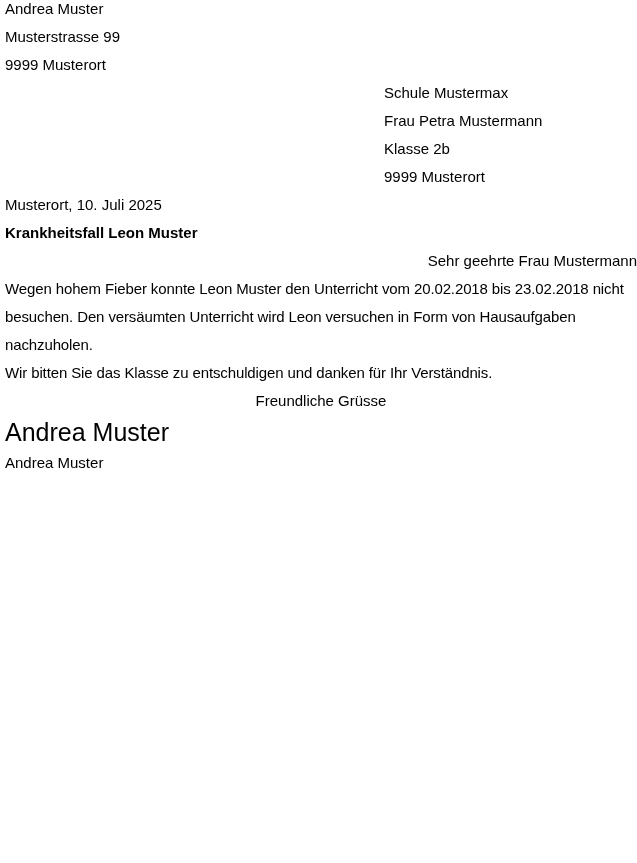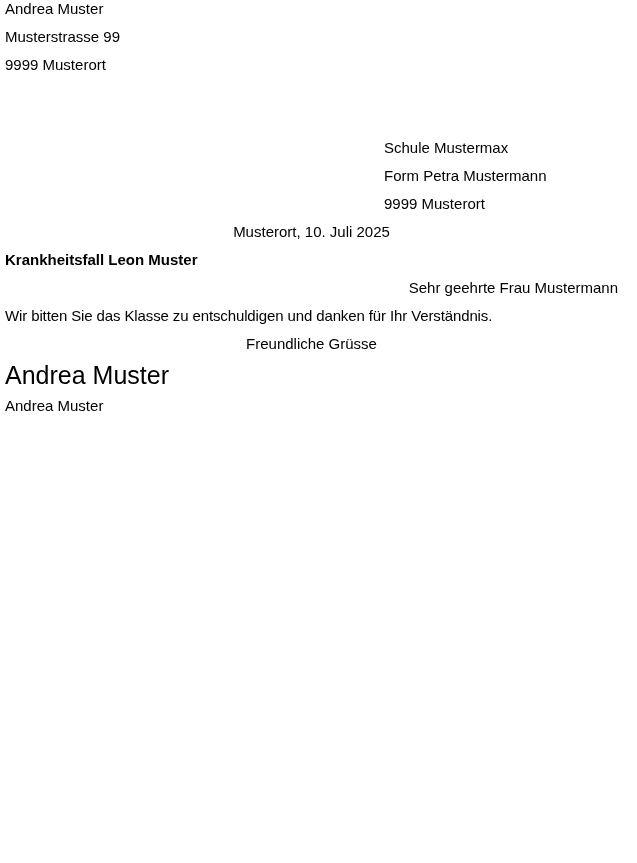--- a/index.html
+++ b/index.html
@@ -11,28 +11,28 @@
     position: relative;
     width: 637px;
     height: 863px;
     box-sizing: border-box;
     background: #ffffff;
     color: #000000;
     font-family: "Liberation Sans", sans-serif;
     font-size: 15px;
     line-height: 28px;
     padding-left: 5px;
-    padding-right: 19px;
+    padding-right: 0;
     overflow: hidden;
   }
   .page p { margin: 0; }
 
   .sender    { margin-top: -5px; }
-  .recipient { margin-top: 55px; margin-left: 379px; }
-  .date      { margin-top: 59px; margin-left: 379px; text-align: center; }
+  .recipient { margin-left: 379px; }
+  .date      { margin-top: 59px; margin-left: 379px; }
   .subject   { margin-top: 56px; font-weight: bold; }
   .salutation{ margin-top: 25px; text-align: right; }
   .para      { max-width: 633px; letter-spacing: -0.12px; }
   .para-1    { margin-top: 25px; }
   .para-2    { margin-top: 28px; }
   .closing   { margin-top: 79px; text-align: center; }
   .signature { margin-top: 28px; font-size: 25px; line-height: 34px; }
   .signer    { margin-top: 10px; }
 </style>
 </head>
@@ -41,30 +41,32 @@
 <div class="page">
 
   <div class="sender">
     <p>Andrea Muster</p>
     <p>Musterstrasse 99</p>
     <p>9999 Musterort</p>
   </div>
 
   <div class="recipient">
     <p>Schule Mustermax</p>
-    <p>Form Petra Mustermann</p>
+    <p>Frau Petra Mustermann</p>
+    <p>Klasse 2b</p>
     <p>9999 Musterort</p>
   </div>
 
   <p class="date">Musterort, 10. Juli 2025</p>
 
   <p class="subject">Krankheitsfall Leon Muster</p>
 
   <p class="salutation">Sehr geehrte Frau Mustermann</p>
 
+  <p class="para para-1">Wegen hohem Fieber konnte Leon Muster den Unterricht vom 20.02.2018 bis 23.02.2018 nicht besuchen. Den versäumten Unterricht wird Leon versuchen in Form von Hausaufgaben nachzuholen.</p>
 
   <p class="para para-2">Wir bitten Sie das Klasse zu entschuldigen und danken für Ihr Verständnis.</p>
 
   <p class="closing">Freundliche Grüsse</p>
 
   <p class="signature">Andrea Muster</p>
 
   <p class="signer">Andrea Muster</p>
 
 </div>

